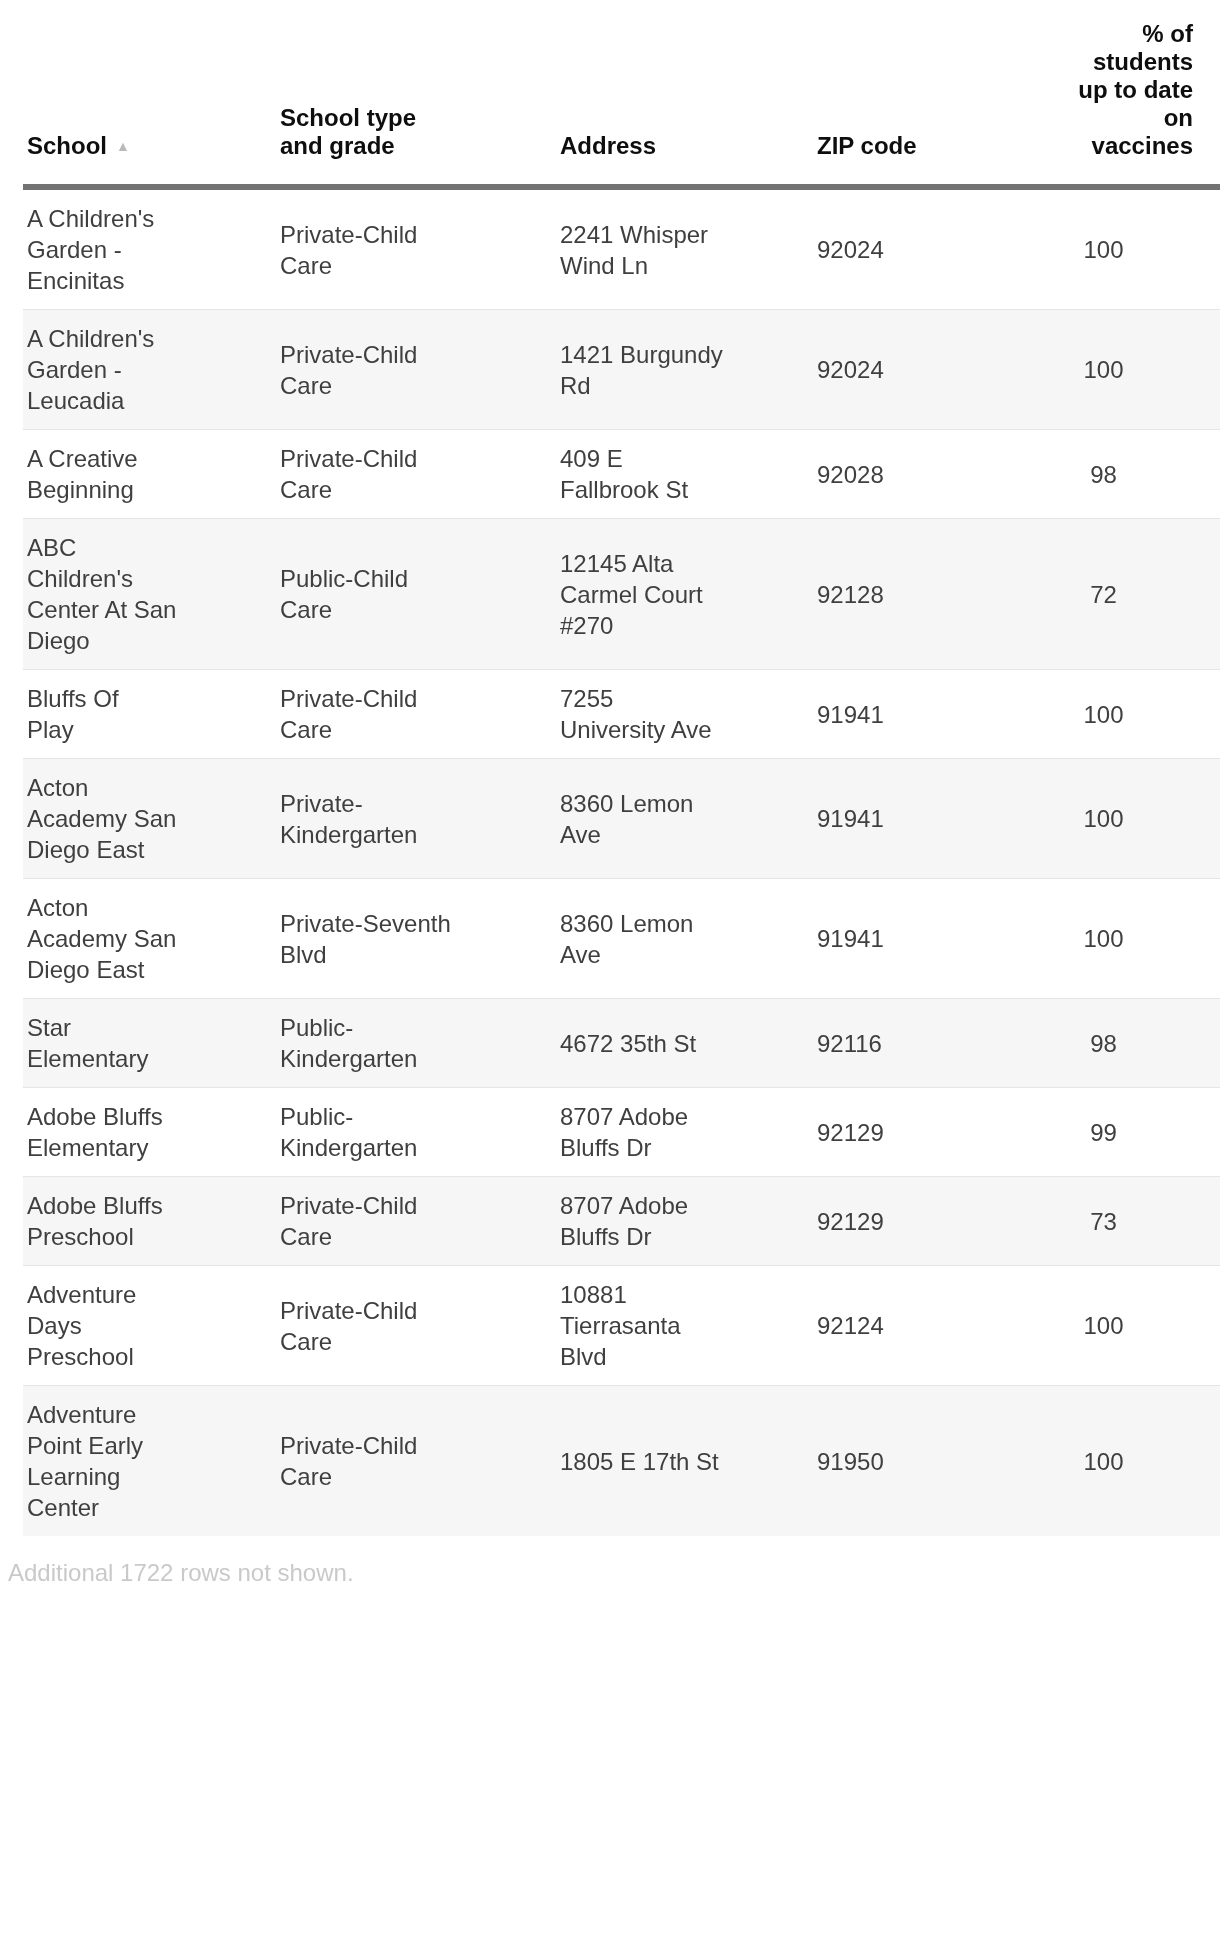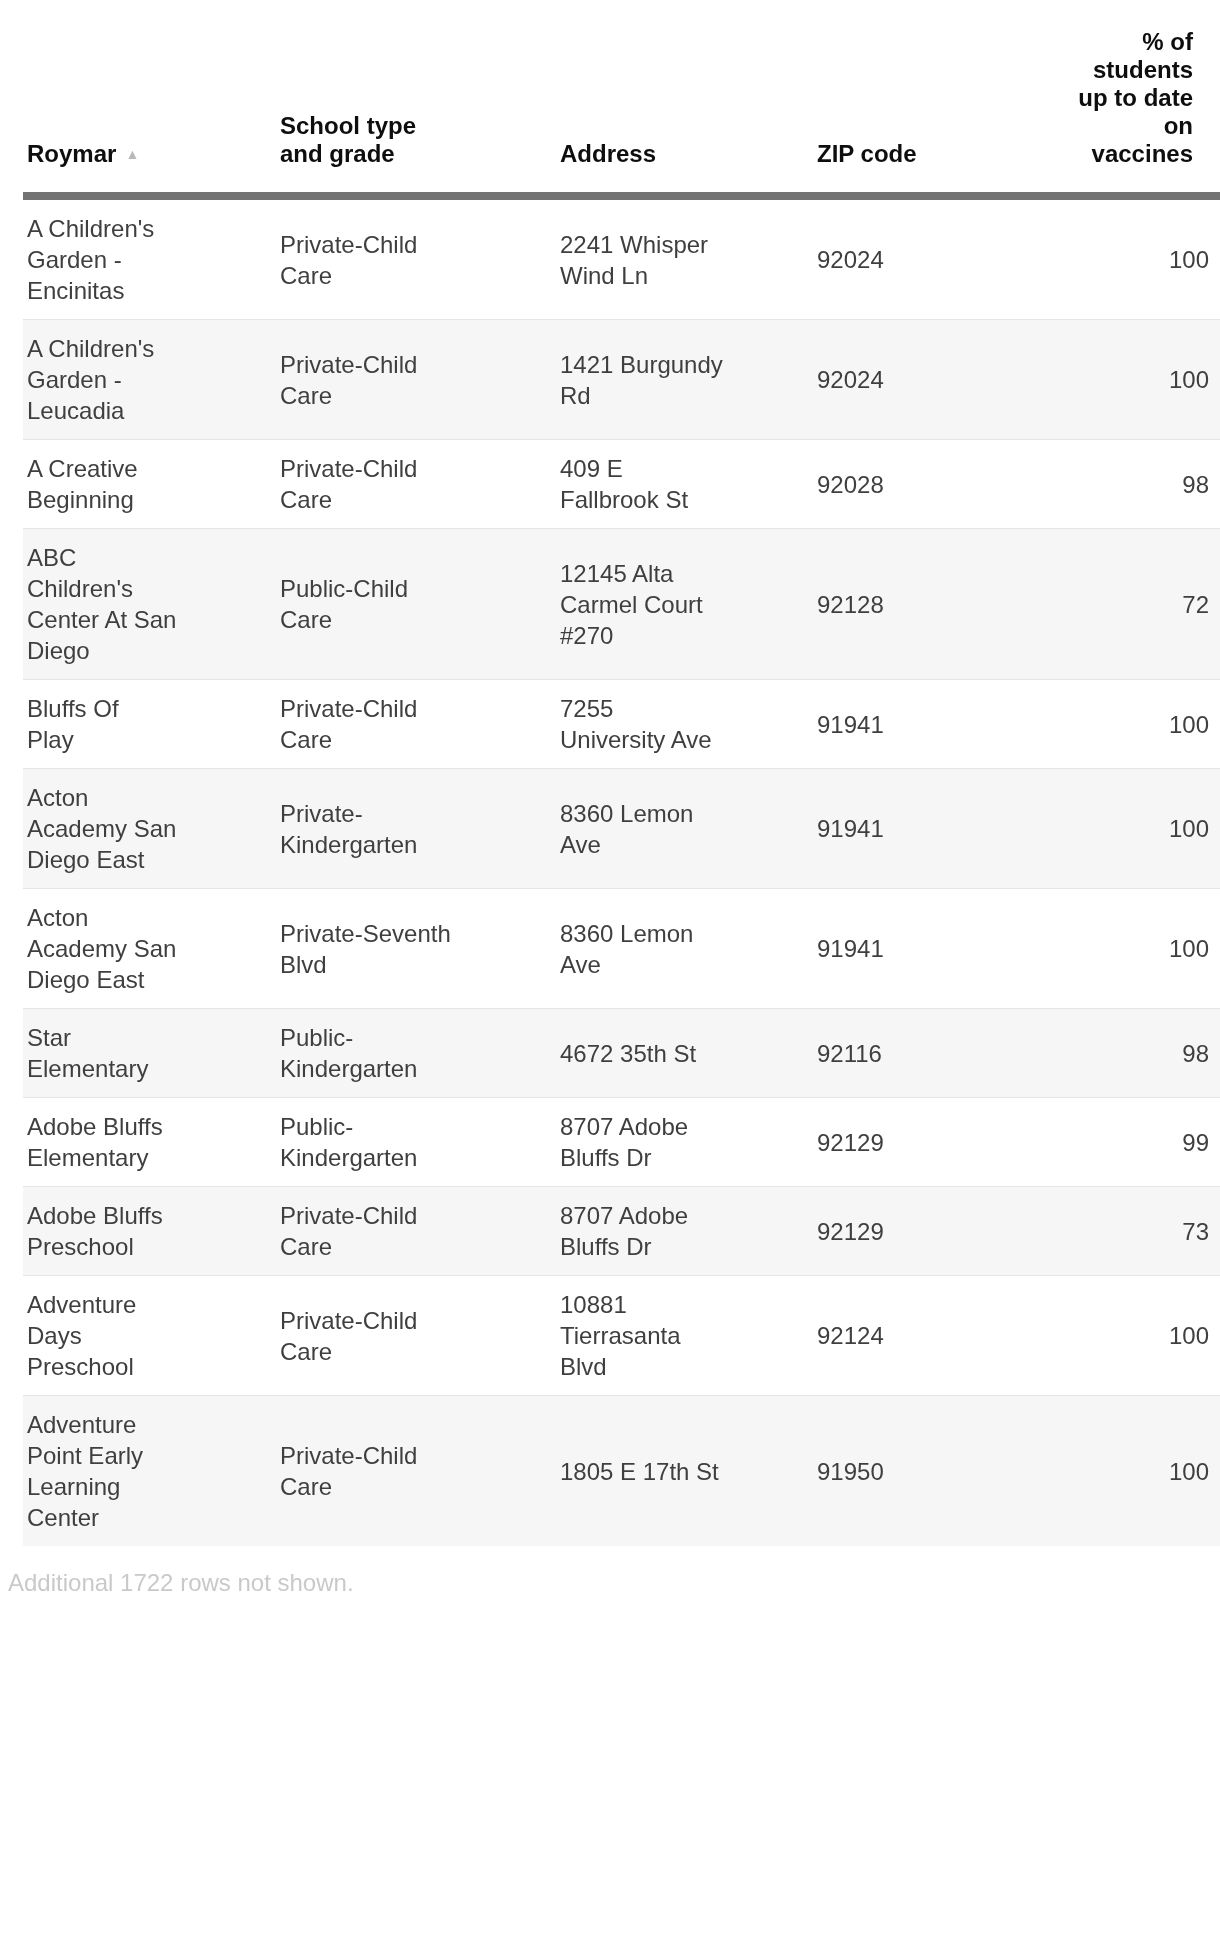--- a/index.html
+++ b/index.html
@@ -25,22 +25,22 @@
   table.vax col.c4 { width: 190px; }
   table.vax col.c5 { width: 213px; }
 
   thead th {
     vertical-align: bottom;
     text-align: left;
     font-weight: bold;
     color: #0e0e0e;
     font-size: 24px;
     line-height: 28px;
-    padding: 28px 0 24px 0;
-    border-bottom: 8px solid #737373;
+    padding: 20px 0 24px 0;
+    border-bottom: 6px solid #737373;
     white-space: pre-line;
   }
   thead th.c1 { padding-left: 4px; white-space: normal; }
   thead th.c5 { text-align: right; padding-right: 27px; }
 
   .sort {
     font-size: 14px;
     color: #b9b9b9;
     margin-left: 9px;
     vertical-align: 3px;
@@ -53,21 +53,21 @@
 
   td {
     font-size: 24px;
     line-height: 31px;
     color: #3f3f3f;
     vertical-align: middle;
     padding: 13px 0;
     white-space: pre-line;
   }
   td.c1 { padding-left: 4px; }
-  td.c5 { text-align: right; padding-right: 11px; }
+  td.c5 { text-align: center; padding-right: 20px; }
 
   .footer-note {
     font-size: 24px;
     line-height: 30px;
     color: #c9c9c9;
     margin: 22px 0 0 8px;
   }
 </style>
 </head>
 <body>
@@ -75,21 +75,21 @@
 <table class="vax">
   <colgroup>
     <col class="c1">
       <col class="c2">
       <col class="c3">
       <col class="c4">
       <col class="c5">
   </colgroup>
   <thead>
     <tr>
-      <th class="c1"><span>Roymar</span><span class="sort">▲</span></th>
+      <th class="c1"><span>School</span><span class="sort">▲</span></th>
       <th class="c2">School type
 and grade</th>
       <th class="c3">Address</th>
       <th class="c4">ZIP code</th>
       <th class="c5">% of
 students
 up to date
 on
 vaccines</th>
     </tr>

